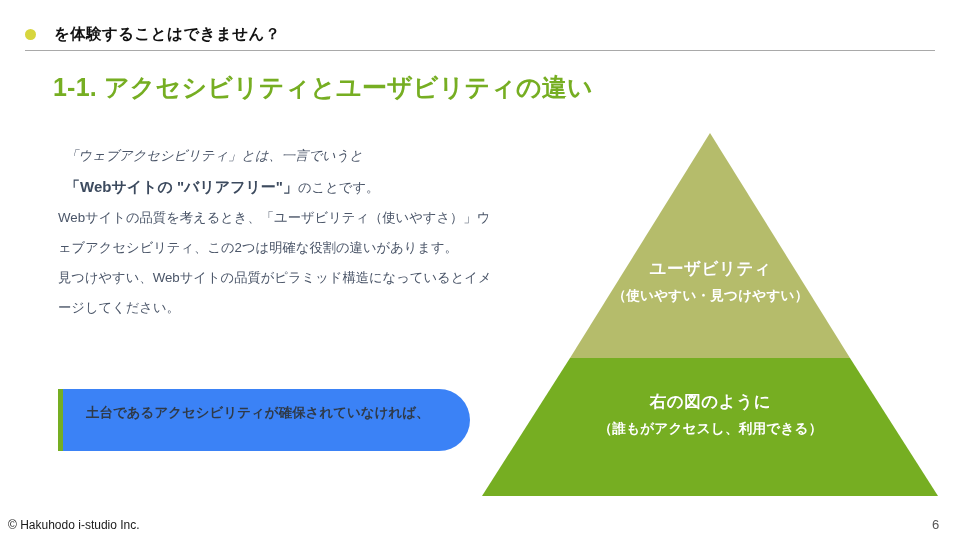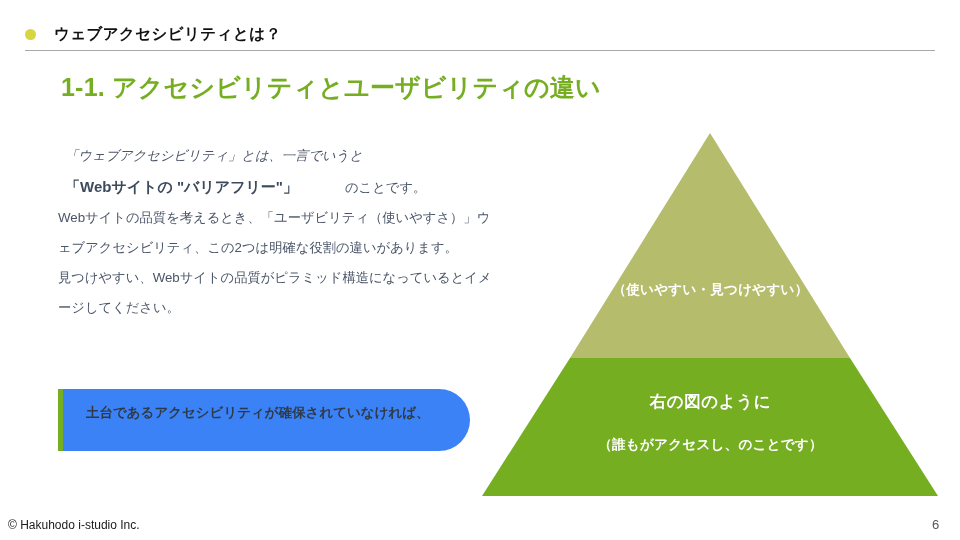--- a/index.html
+++ b/index.html
@@ -50,21 +50,21 @@
     left: 25px;
     top: 50px;
     width: 910px;
     height: 1px;
     background: #a9a9a9;
   }
 
   
   .section-title {
     position: absolute;
-    left: 61px;
+    left: 53px;
     top: 71px;
     font-size: 25px;
     font-weight: bold;
     color: #76ae22;
     letter-spacing: 0.2px;
     white-space: nowrap;
   }
 
   
   .body-copy {
@@ -87,21 +87,20 @@
     padding-left: 7px;
     font-size: 15px;
     font-weight: bold;
     color: #3c4a5e;
     line-height: 31px;
   }
   .body-copy .emphasis .tail {
     font-size: 13.3px;
     font-weight: normal;
     color: #4a5568;
-    margin-left: 47px;
   }
 
   
   .callout {
     position: absolute;
     left: 58px;
     top: 389px;
     width: 412px;
     height: 62px;
     background: #f2f3d7;
@@ -143,21 +142,21 @@
   }
   .pyr-label .title {
     display: block;
     font-size: 16.5px;
     font-weight: bold;
     letter-spacing: 0.6px;
     text-shadow: 0 0 1px rgba(0,0,0,0.12);
   }
   .pyr-label .sub {
     display: block;
-    margin-top: 23px;
+    margin-top: 7px;
     font-size: 13.6px;
     font-weight: bold;
     letter-spacing: 0.2px;
   }
   .pyr-label.top { top: 130px; }
   .pyr-label.bottom { top: 263px; }
 
   
   .footer-copyright {
     position: absolute;
@@ -174,21 +173,21 @@
     color: #555555;
   }
 </style>
 </head>
 <body>
 
 <div class="slide">
 
   <div class="header">
     <span class="header-bullet" style="background: rgb(215, 214, 62);"></span>
-    <span class="header-title">ウェブアクセシビリティとは？</span>
+    <span class="header-title">を体験することはできません？</span>
   </div>
   <div class="header-rule"></div>
 
   <div class="section-title" style="color: rgb(118, 174, 34);">1-1. アクセシビリティとユーザビリティの違い</div>
 
   <div class="body-copy">
     <p class="lead">「ウェブアクセシビリティ」とは、一言でいうと</p>
     <p class="emphasis"><span>「Webサイトの "バリアフリー"」</span><span class="tail">のことです。</span></p>
     <p>Webサイトの品質を考えるとき、「ユーザビリティ（使いやすさ）」ウェブアクセシビリティ、この2つは明確な役割の違いがあります。</p>
     <p>見つけやすい、Webサイトの品質がピラミッド構造になっているとイメージしてください。</p>
@@ -199,24 +198,25 @@
       <span>土台であるアクセシビリティが確保されていなければ、</span>
     </div>
   </div>
 
   <div class="pyramid">
     <svg width="465" height="375" viewBox="0 0 465 375">
       <polygon id="pyr-top" points="232,5 372,230 92,230" fill="#b5bc6b"></polygon>
       <polygon id="pyr-bottom" points="92,230 372,230 460,368 4,368" fill="#76ae22"></polygon>
     </svg>
     <div class="pyr-label top">
+      <span class="title">ユーザビリティ</span>
       <span class="sub">（使いやすい・見つけやすい）</span>
     </div>
     <div class="pyr-label bottom">
       <span class="title">右の図のように</span>
-      <span class="sub">（誰もがアクセスし、のことです）</span>
+      <span class="sub">（誰もがアクセスし、利用できる）</span>
     </div>
   </div>
 
   <div class="footer-copyright">© Hakuhodo i-studio Inc.</div>
   <div class="footer-page">6</div>
 
 </div>
 
 </body></html>

